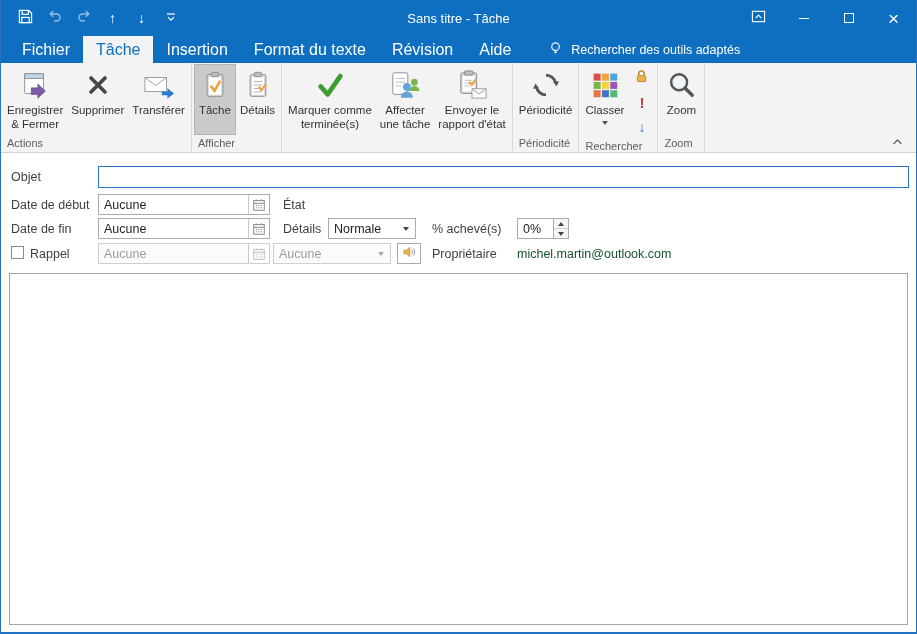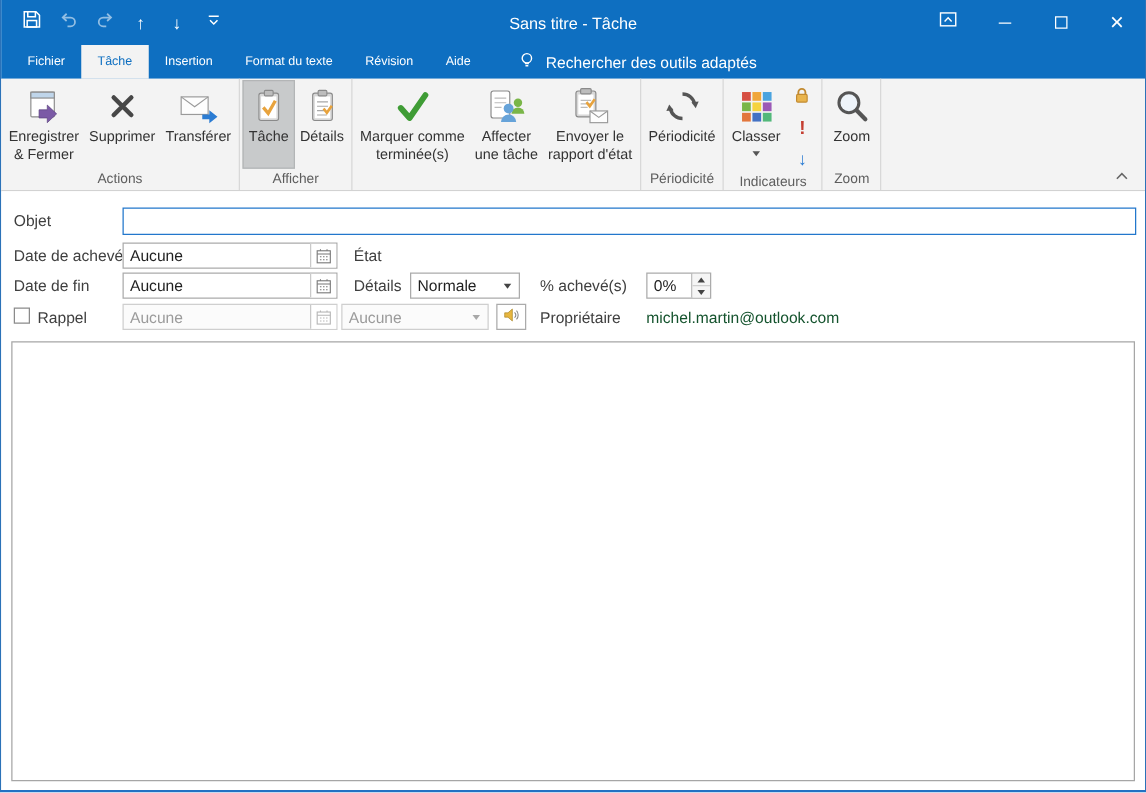--- a/index.html
+++ b/index.html
@@ -17,29 +17,29 @@
   .title { position: absolute; left: 0; right: 0; top: 0; bottom: 0; display: flex; align-items: center; justify-content: center;
            color: #fff; font-size: 13px; pointer-events: none; z-index: 1; }
   .win-controls { margin-left: auto; display: flex; position: relative; z-index: 2; height: 36px; }
   .win-btn { width: 45px; height: 36px; display: flex; align-items: center; justify-content: center; color: #fff; }
   .min-bar { width: 10px; height: 1px; background: #fff; }
   .max-box { width: 10px; height: 10px; border: 1px solid #fff; }
   .close-glyph { font-size: 19px; line-height: 1; color: #fff; }
 
   
   .tabsrow { height: 27px; background: #0e6fc1; display: flex; align-items: stretch; padding-left: 8px; flex: 0 0 auto; }
-  .tab { padding: 0 13px; display: flex; align-items: center; font-size: 10px; color: #fff; white-space: nowrap; }
+  .tab { padding: 0 13px; display: flex; align-items: center; font-size: 16px; color: #fff; white-space: nowrap; }
   .tab.selected { background: #f3f3f3; color: #0e6fc1; }
   .ribbon-search { display: flex; align-items: center; gap: 8px; margin-left: 24px; color: #fff; font-size: 12.5px; white-space: nowrap; }
 
   
   .ribbon { height: 90px; background: #f3f3f3; border-bottom: 1px solid #d2d2d2; display: flex; position: relative; flex: 0 0 auto; }
   .rgroup { display: flex; flex-direction: column; border-right: 1px solid #d8d8d8; padding: 1px 2px 0; }
   .rbuttons { display: flex; flex: 1; align-items: stretch; }
-  .rcaption { height: 17px; line-height: 16px; text-align: center; font-size: 11px; color: #5d5d5d; white-space: nowrap; padding: 0 4px; }
+  .rcaption { height: 17px; line-height: 16px; font-size: 11px; color: #5d5d5d; white-space: nowrap; padding: 0 4px; }
   .rbtn { display: flex; flex-direction: column; align-items: center; padding: 5px 4px 2px; }
   .rbtn .ricon { width: 34px; height: 32px; display: flex; align-items: center; justify-content: center; flex: 0 0 auto; }
   .rbtn .lbl { font-size: 11.5px; line-height: 1.2; color: #333; text-align: center; white-space: pre-line; margin-top: 3px; }
   .rbtn.active { background: #c8cacb; border: 1px solid #b3b5b6; padding: 4px 3px 1px; }
   .menu-caret { width: 0; height: 0; border-left: 3.5px solid transparent; border-right: 3.5px solid transparent; border-top: 4px solid #555; margin-top: 3px; }
   .rsmall-col { display: flex; flex-direction: column; padding: 3px 2px 0; gap: 1px; }
   .rsmall { width: 23px; height: 23px; display: flex; align-items: center; justify-content: center; }
   .imp-high { color: #c43e31; font-weight: 700; font-size: 15px; }
   .imp-low  { color: #2b7cd3; font-weight: 700; font-size: 14px; }
   .collapse-ribbon { position: absolute; right: 8px; bottom: 3px; width: 22px; height: 16px; display: flex; align-items: center; justify-content: center; }
@@ -312,21 +312,21 @@
             </span>
           </div>
           <div class="rsmall">
             <span class="imp-high">!</span>
           </div>
           <div class="rsmall">
             <span class="imp-low">↓</span>
           </div>
         </div>
       </div>
-      <div class="rcaption">Indicateurs</div>
+      <div class="rcaption">Rechercher</div>
     </div>
 
     <div class="rgroup">
       <div class="rbuttons">
         <div class="rbtn">
           <span class="ricon">
             <svg width="30" height="30" viewBox="0 0 32 32">
                 <circle cx="14" cy="13" r="8.5" fill="#eef4fa" stroke="#555" stroke-width="2.6"></circle>
                 <path d="M20.5 19.5 L28 27" stroke="#555" stroke-width="3.6" stroke-linecap="round"></path>
               </svg>
@@ -344,21 +344,21 @@
           </svg>
       </span>
     </div>
   </div>
 
   <div class="formarea">
 
     <span class="flabel" style="left:10px; top:17px;">Objet</span>
     <input class="subject-input" type="text" value="" style="">
 
-    <span class="flabel" style="left:10px; top:45px;">Date de achevé</span>
+    <span class="flabel" style="left:10px; top:45px;">Date de début</span>
     <div class="field" style="left:97px; top:41px; width:172px;">
       <span class="val">Aucune</span>
       <span class="cal-btn">
         <svg width="14" height="14" viewBox="0 0 16 16">
             <rect x="2" y="3" width="12" height="11" fill="#fff" stroke="#777"></rect>
             <path d="M2 6 h12" stroke="#777"></path>
             <path d="M5 3 V1.6 M11 3 V1.6" stroke="#777"></path>
             <path d="M4.5 8.5 h1.4 M7.3 8.5 h1.4 M10.1 8.5 h1.4 M4.5 11.2 h1.4 M7.3 11.2 h1.4 M10.1 11.2 h1.4" stroke="#777"></path>
           </svg>
       </span>

